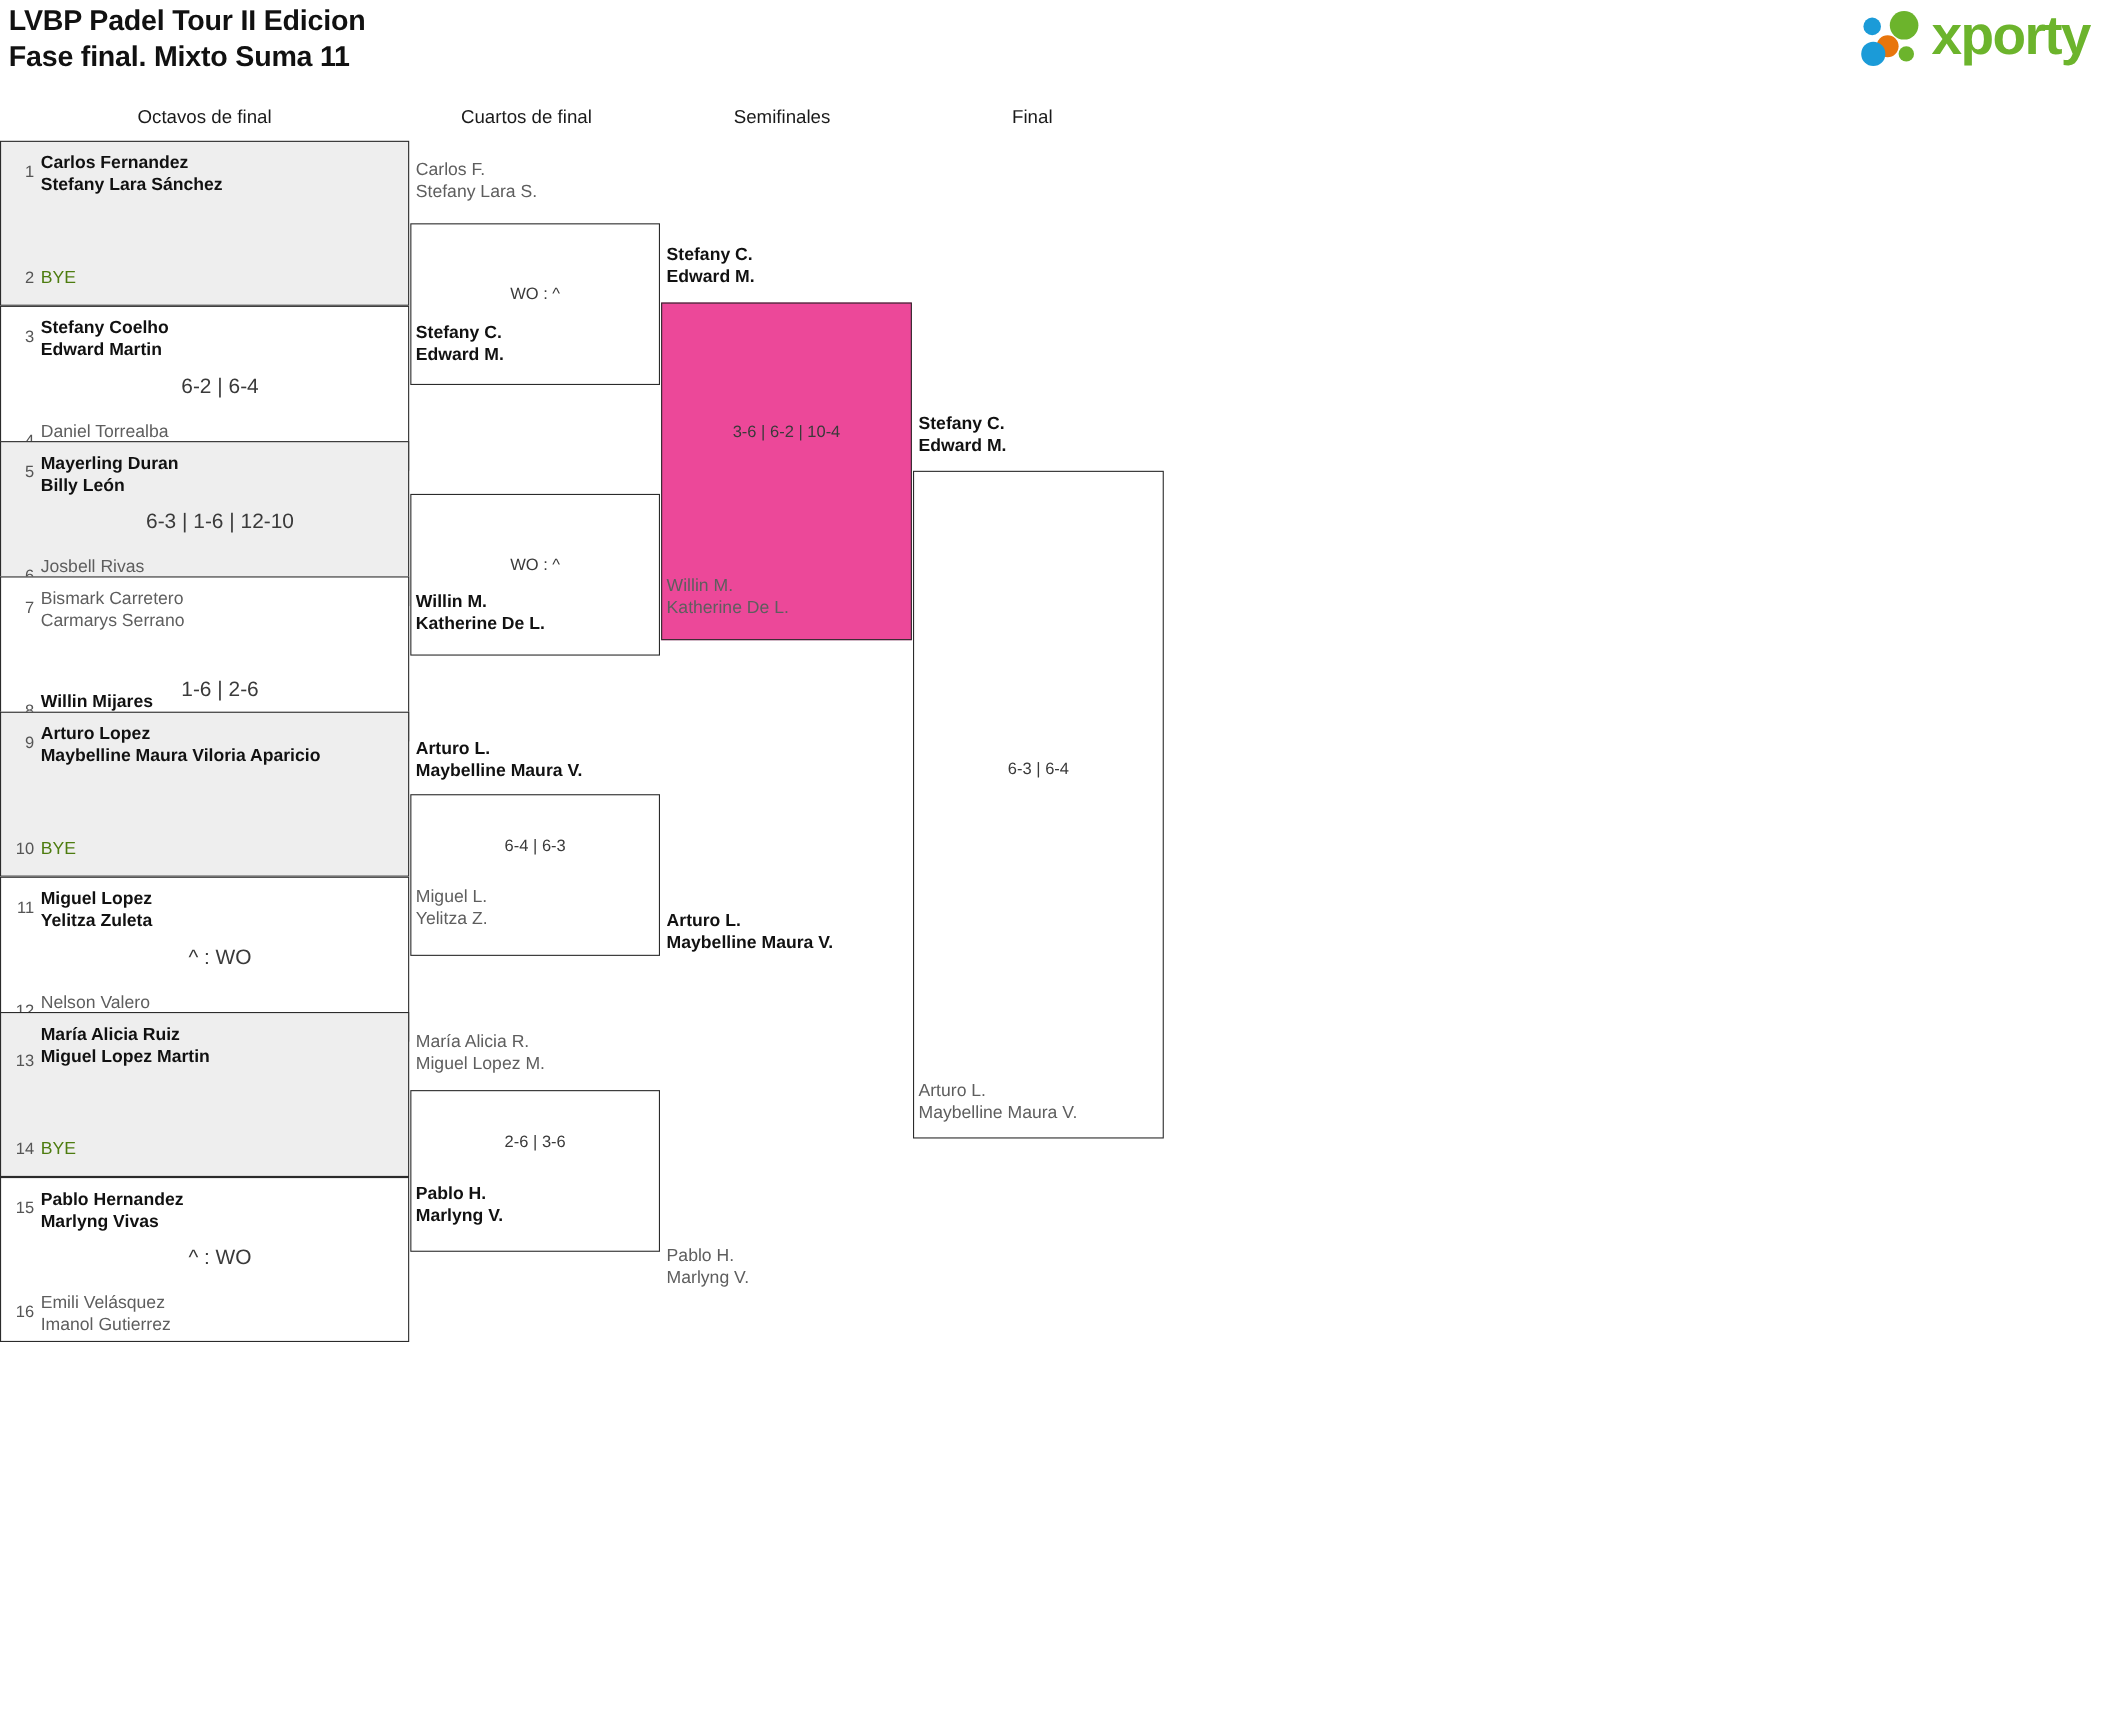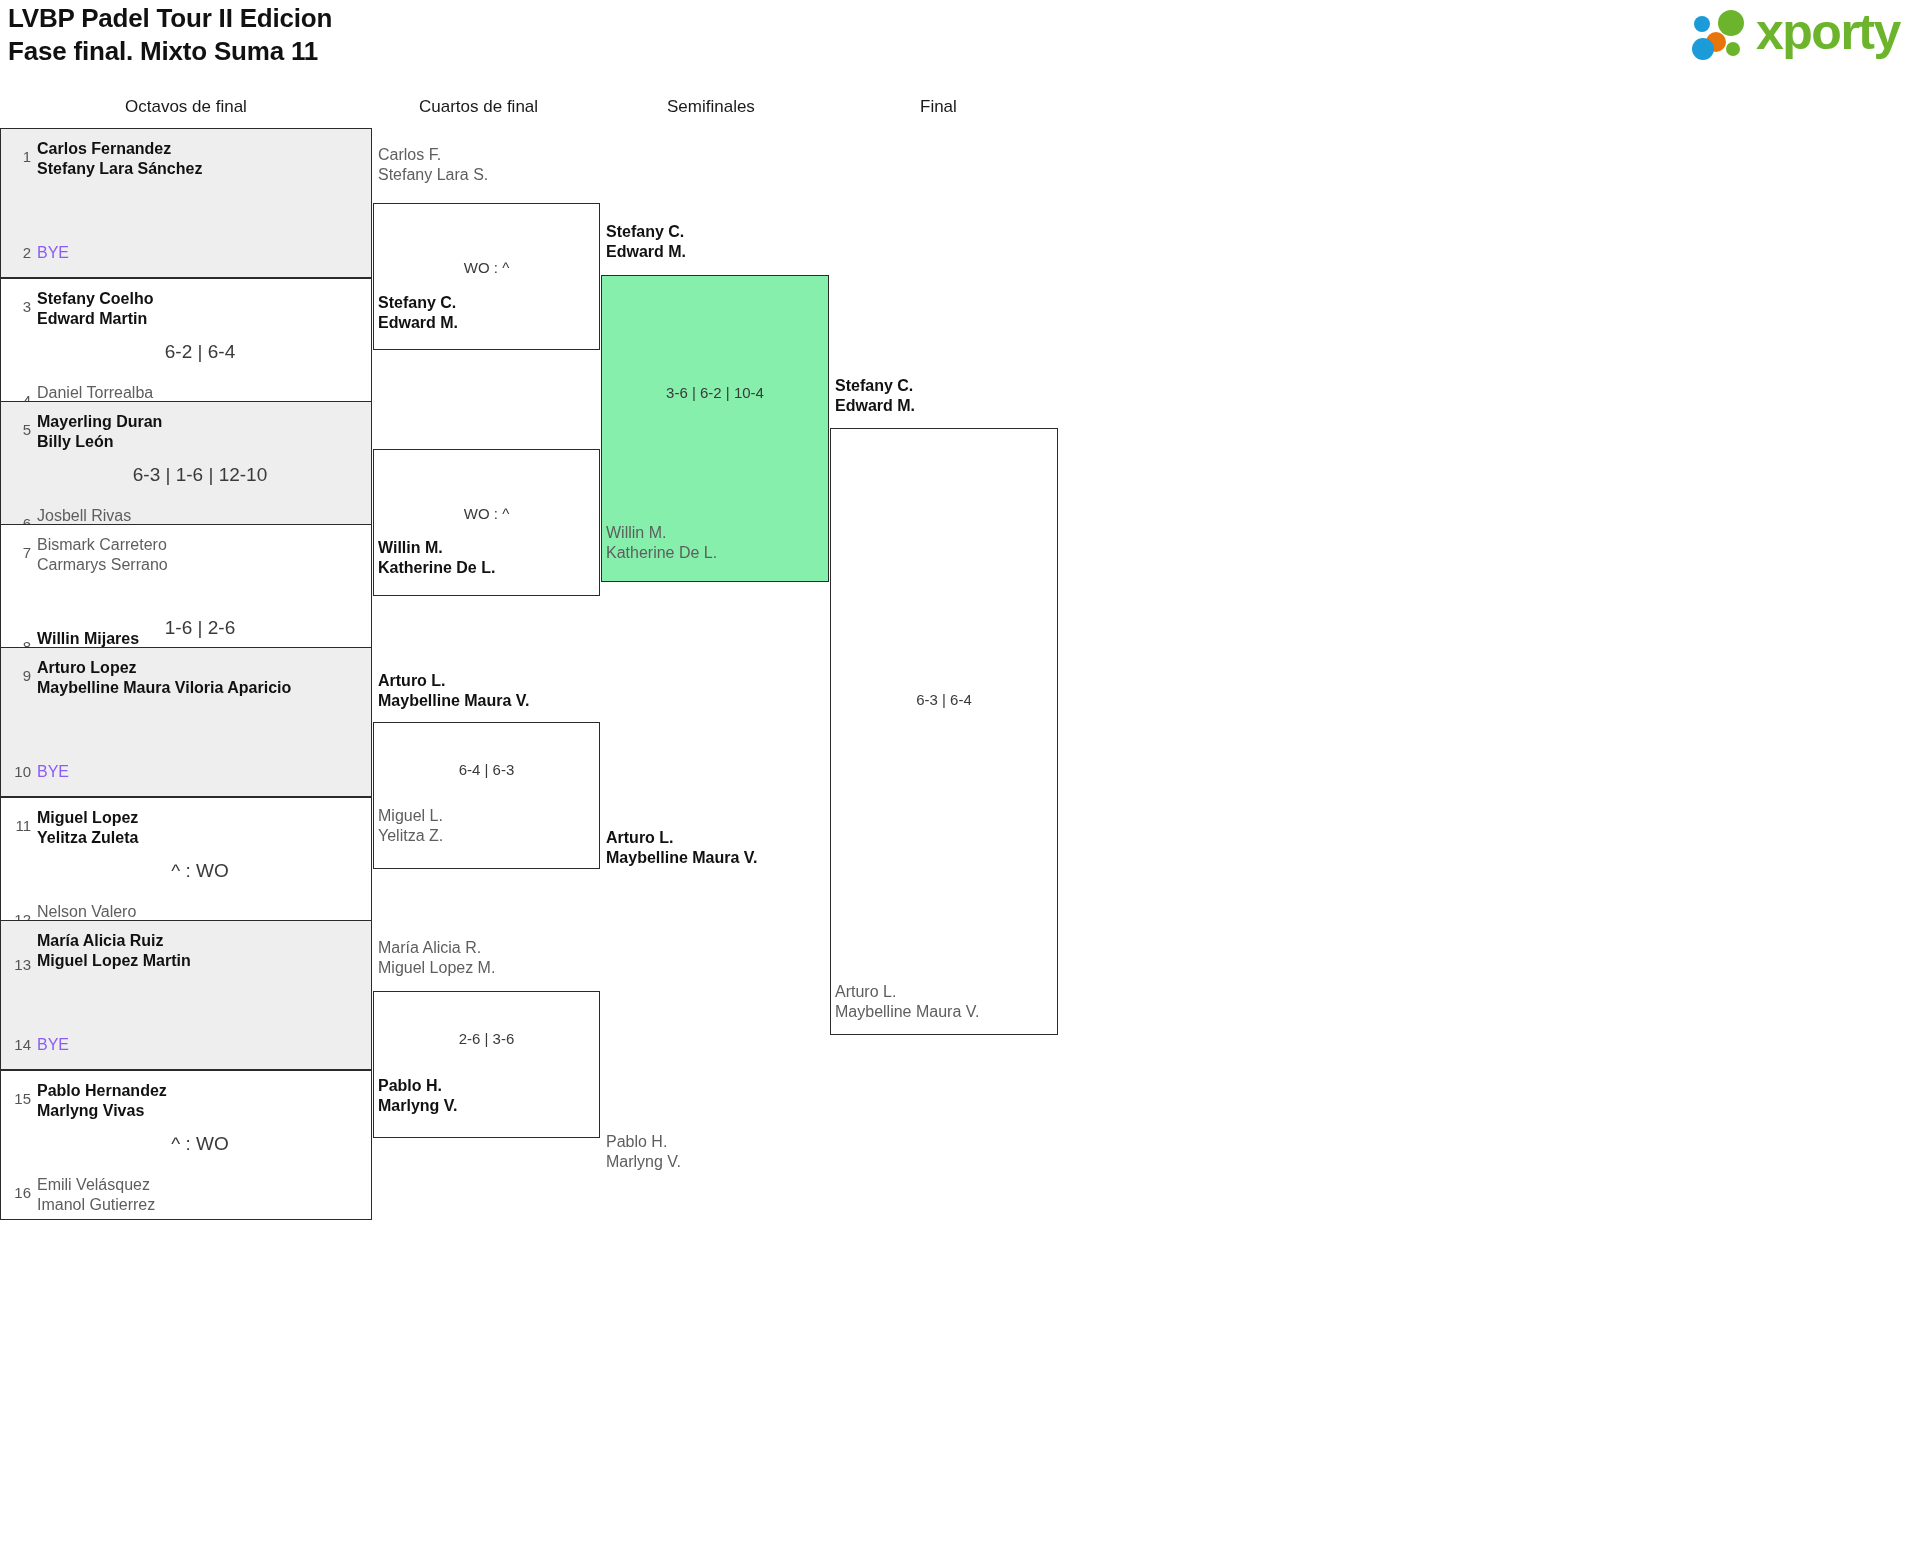--- a/index.html
+++ b/index.html
@@ -96,21 +96,21 @@
   .r1-team {
     position: absolute;
     left: 36px;
     right: 6px;
     font-size: 16px;
     line-height: 1.28;
   }
   .r1-team .ln { display: block; white-space: nowrap; }
   .winner { color: #111111; font-weight: bold; }
   .loser  { color: #5e5e5e; font-weight: normal; }
-  .bye    { color: #8b5cf6; font-weight: normal; font-size: 16px; }
+  .bye    { color: #4d7c0f; font-weight: normal; font-size: 16px; }
 
   .r1-score {
     position: absolute;
     left: 36px;
     right: 8px;
     text-align: center;
     font-size: 19px;
     color: #3a3a3a;
     white-space: nowrap;
   }
@@ -141,21 +141,21 @@
   }
   .r2-team .ln { display: block; white-space: nowrap; }
 
   
   .r3-box {
     position: absolute;
     left: 601px;
     width: 228px;
     border: 1px solid #2b2b2b;
     box-sizing: border-box;
-    background: #86efac;
+    background: #ec4899;
   }
   .r3-score {
     position: absolute;
     left: 0; right: 0;
     text-align: center;
     font-size: 15px;
     color: #3a3a3a;
     white-space: nowrap;
   }
   .r3-team {

